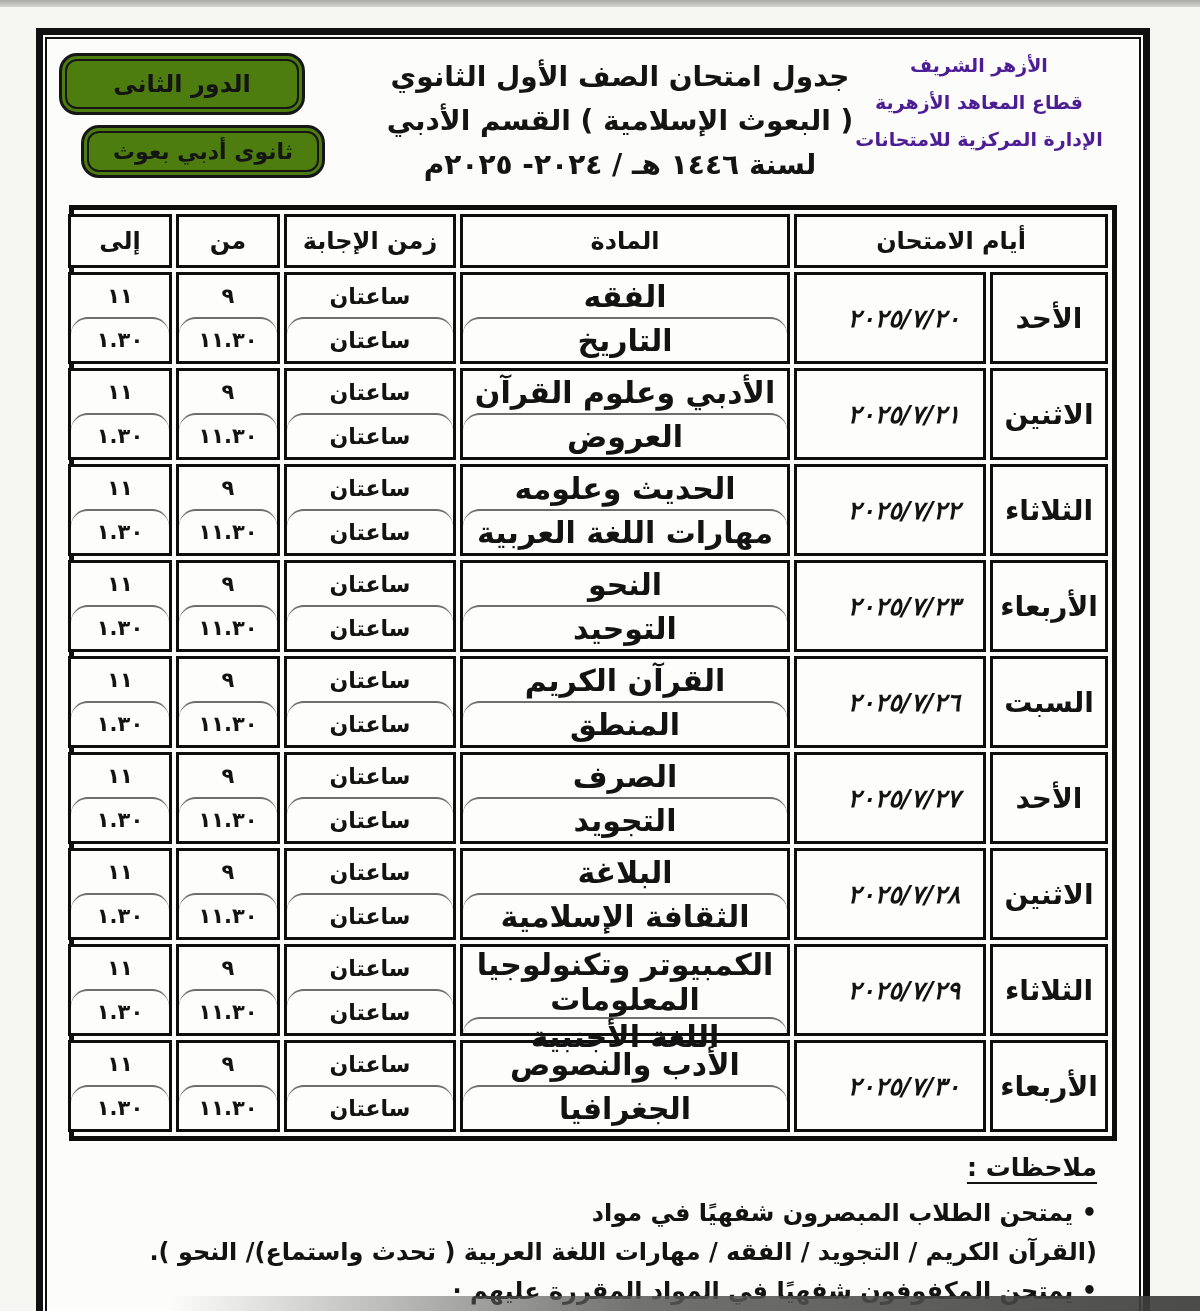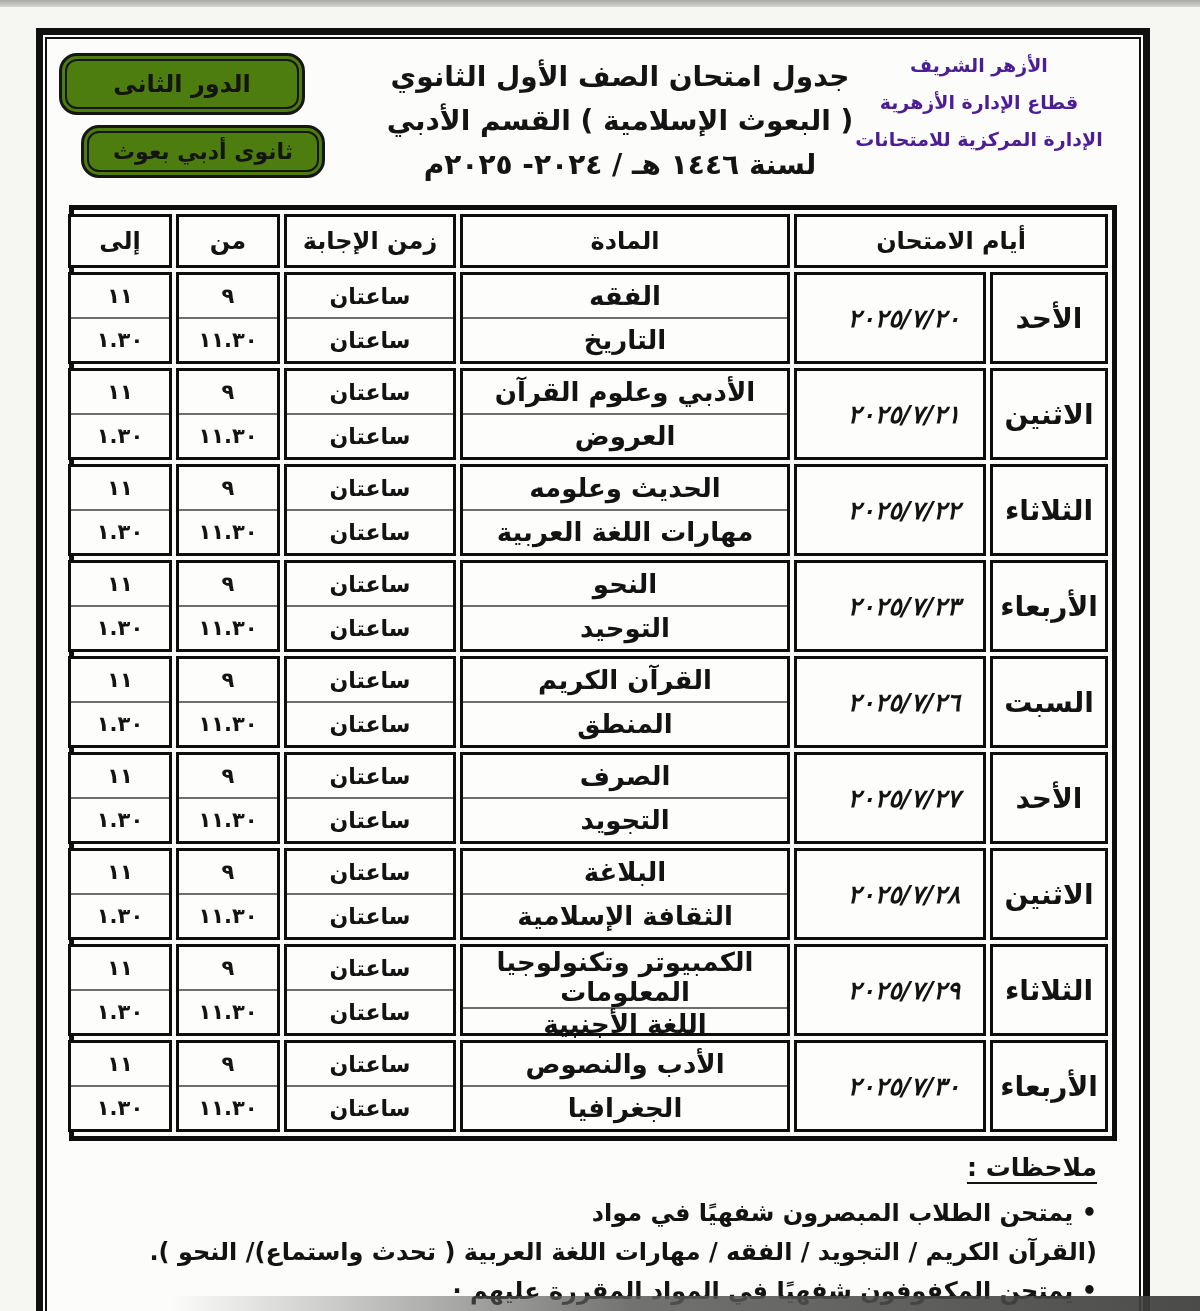--- a/index.html
+++ b/index.html
@@ -40,22 +40,22 @@
   
   .table-wrap { margin:0 22px; border:5px solid #0e0e0e; background:#fdfdfb; }
   table { width:100%; border-collapse:separate; border-spacing:4px; table-layout:fixed; }
   th, td { border:3px solid #0e0e0e; text-align:center; vertical-align:middle;
     font-weight:bold; color:#131313; padding:0; background:#fdfdfb; }
   th { height:54px; font-size:24px;margin-left:35px; }
   td.day { font-size:28px; }
   td.date { font-size:25px; font-style:italic;padding-left:28px; }
   .vwrap { height:86px; display:flex; flex-direction:column; }
   .half { flex:1; display:flex; align-items:center; justify-content:center; padding:0 4px; }
-  .half.second { border-top:2px solid #6e6e6c; }
-  td.subject .half { font-size:26px; }
+  .half.second { border-top:2px solid #6e6e6c;border-radius:17px; }
+  td.subject .half { font-size:30px; }
   td.duration .half { font-size:22px; }
   td.from .half, td.to .half { font-size:21px; }
 
   
   .notes { margin:12px 42px 0 30px; text-align:right; font-weight:bold; color:#131311; }
   .notes-heading { font-size:25px; text-decoration:underline; text-underline-offset:6px; margin-bottom:12px; }
   .note-line { font-size:24px; line-height:1.62; }
 </style>
 </head>
 <body>
@@ -72,21 +72,21 @@
       </div>
 
       <div class="title-block">
         <div>جدول امتحان الصف الأول الثانوي</div>
         <div>( البعوث الإسلامية ) القسم الأدبي</div>
         <div>لسنة ١٤٤٦ هـ / ٢٠٢٤- ٢٠٢٥م</div>
       </div>
 
       <div class="org-block">
         <div>الأزهر الشريف</div>
-        <div>قطاع الإدارة الأزهرية</div>
+        <div>قطاع المعاهد الأزهرية</div>
         <div>الإدارة المركزية للامتحانات</div>
       </div>
     </div>
 
     <div class="table-wrap">
       <table dir="rtl">
         <colgroup>
           <col style="width:118px">
             <col style="width:192px">
             <col style="width:330px">

